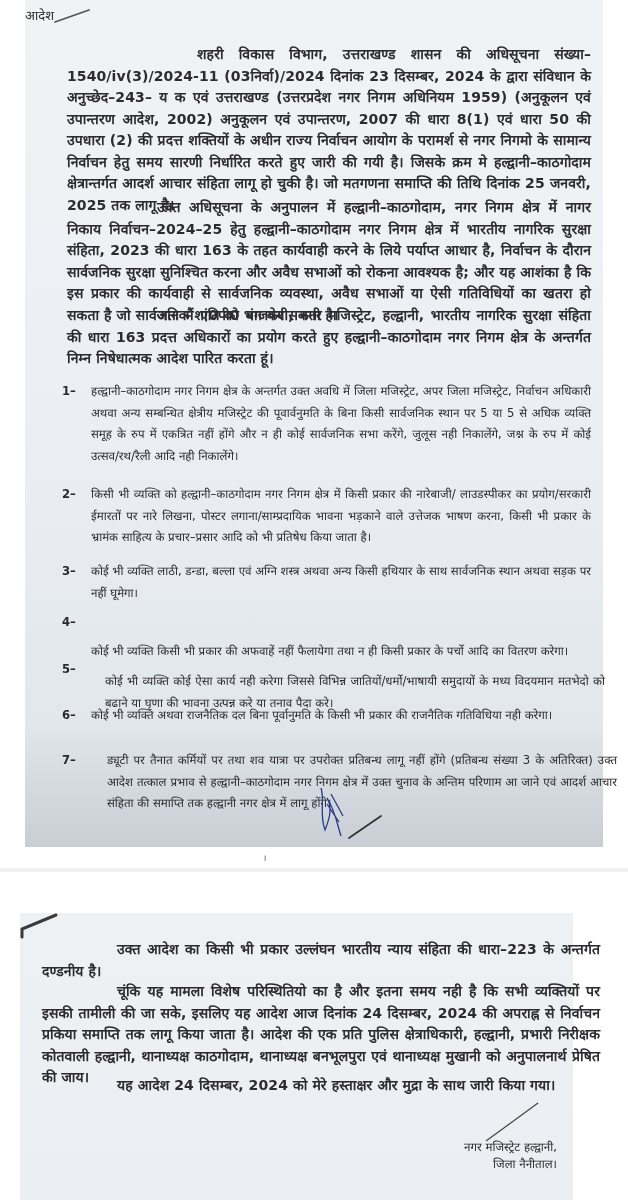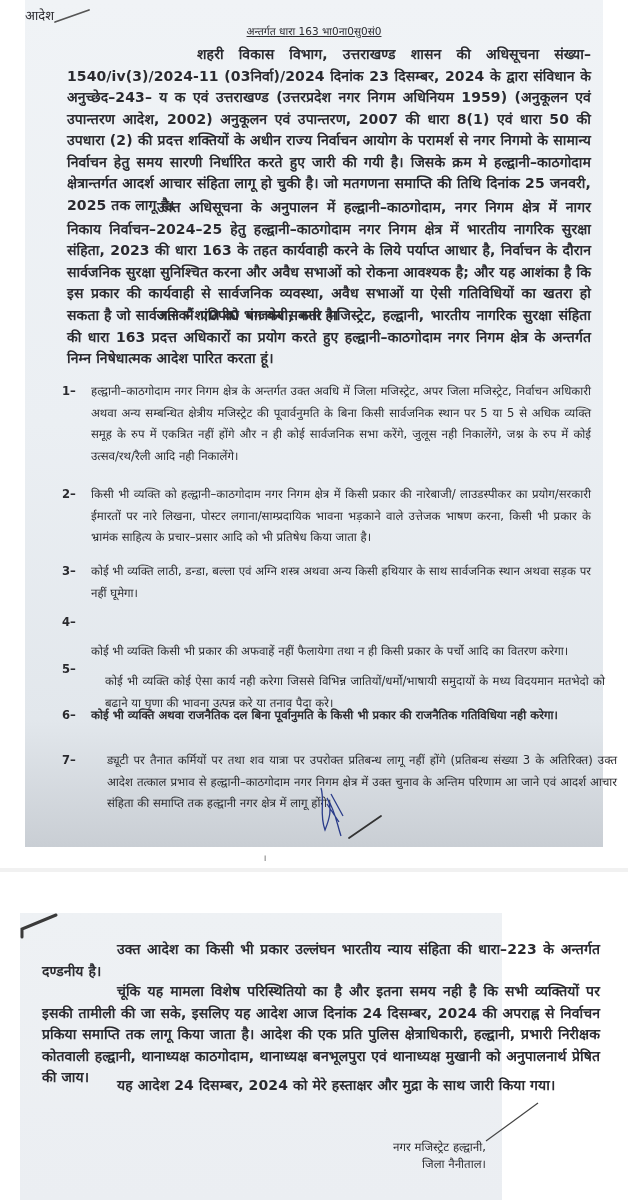--- a/index.html
+++ b/index.html
@@ -8,21 +8,21 @@
     background:#ffffff;
     font-family:"DejaVu Sans", sans-serif;
     color:#2a2a2e;
   }
   .page {
     position:absolute;
     background:linear-gradient(180deg,#eef2f5 0%,#e8edf1 40%,#e2e7ec 80%,#d4d9de 100%);
   }
   #page1 { left:25px; top:0; width:578px; height:847px;
     background:linear-gradient(180deg,#f0f3f6 0%,#ebeff3 50%,#e2e7ec 85%,#c9ced4 100%); }
-  #page2 { left:20px; top:913px; width:482px; height:287px;
+  #page2 { left:20px; top:913px; width:553px; height:287px;
     background:linear-gradient(180deg,#eef1f4 0%,#ebeef2 100%); }
   .sep-line { position:absolute; left:0; top:868px; width:628px; height:4px; background:#f1f1f1; }
   .page-mark { position:absolute; left:263px; top:851px; font-size:9px; color:#555; }
 
   .txt { position:absolute; font-size:14px; line-height:21.5px; color:#2b2b30; letter-spacing:0.1px;font-weight:bold; }
   .j { text-align:justify; text-align-last:left; }
   .title { position:absolute; left:0; width:578px; top:6px; font-size:13px; color:#2b2b30; }
   .subtitle { position:absolute; left:0; width:578px; text-align:center; top:24px; font-size:10.5px; color:#2b2b30; }
   .subtitle span { text-decoration:underline; }
 
@@ -36,21 +36,20 @@
 </style>
 </head>
 <body>
 
 <div class="page" id="page1">
   <svg class="pen" style="left:28px;top:6px;" width="40" height="20" viewBox="0 0 40 20">
     <path d="M2 16 L36 4" stroke="#555" stroke-width="1.8" fill="none" stroke-linecap="round"></path>
   </svg>
 
   <div class="title">आदेश</div>
-  <div class="subtitle"><span>अन्तर्गत धारा 163 भा0ना0सु0सं0</span></div>
 
   <div class="txt j" style="left:42px; top:44px; width:524px; text-indent:130px;">शहरी विकास विभाग, उत्तराखण्ड शासन की अधिसूचना संख्या– 1540/iv(3)/2024-11 (03निर्वा)/2024 दिनांक 23 दिसम्बर, 2024 के द्वारा संविधान के अनुच्छेद–243– य क एवं उत्तराखण्ड (उत्तरप्रदेश नगर निगम अधिनियम 1959) (अनुकूलन एवं उपान्तरण आदेश, 2002) अनुकूलन एवं उपान्तरण, 2007 की धारा 8(1) एवं धारा 50 की उपधारा (2) की प्रदत्त शक्तियों के अधीन राज्य निर्वाचन आयोग के परामर्श से नगर निगमो के सामान्य निर्वाचन हेतु समय सारणी निर्धारित करते हुए जारी की गयी है। जिसके क्रम मे हल्द्वानी–काठगोदाम क्षेत्रान्तर्गत आदर्श आचार संहिता लागू हो चुकी है। जो मतगणना समाप्ति की तिथि दिनांक 25 जनवरी, 2025 तक लागू है।</div>
 
   <div class="txt j" style="left:42px; top:197px; width:524px; text-indent:90px;">उक्त अधिसूचना के अनुपालन में हल्द्वानी–काठगोदाम, नगर निगम क्षेत्र में नागर निकाय निर्वाचन–2024–25 हेतु हल्द्वानी–काठगोदाम नगर निगम क्षेत्र में भारतीय नागरिक सुरक्षा संहिता, 2023 की धारा 163 के तहत कार्यवाही करने के लिये पर्याप्त आधार है, निर्वाचन के दौरान सार्वजनिक सुरक्षा सुनिश्चित करना और अवैध सभाओं को रोकना आवश्यक है; और यह आशंका है कि इस प्रकार की कार्यवाही से सार्वजनिक व्यवस्था, अवैध सभाओं या ऐसी गतिविधियों का खतरा हो सकता है जो सार्वजनिक शांति को भंग कर सकती है।</div>
 
   <div class="txt j" style="left:42px; top:305px; width:524px; text-indent:90px;">अतः मैं ए0पी0 बाजपेयी, नगर मजिस्ट्रेट, हल्द्वानी, भारतीय नागरिक सुरक्षा संहिता की धारा 163 प्रदत्त अधिकारों का प्रयोग करते हुए हल्द्वानी–काठगोदाम नगर निगम क्षेत्र के अन्तर्गत निम्न निषेधात्मक आदेश पारित करता हूं।</div>
 
   <div class="item" style="top:381px;">
     <span class="num" style="left:37px;">1–</span>
     <span class="itxt" style="left:66px;width:500px;">हल्द्वानी–काठगोदाम नगर निगम क्षेत्र के अन्तर्गत उक्त अवधि में जिला मजिस्ट्रेट, अपर जिला मजिस्ट्रेट, निर्वाचन अधिकारी अथवा अन्य सम्बन्धित क्षेत्रीय मजिस्ट्रेट की पूवार्वनुमति के बिना किसी सार्वजनिक स्थान पर 5 या 5 से अधिक व्यक्ति समूह के रुप में एकत्रित नहीं होंगे और न ही कोई सार्वजनिक सभा करेंगे, जुलूस नही निकालेंगे, जश्न के रुप में कोई उत्सव/रथ/रैली आदि नही निकालेंगे।</span>
@@ -66,21 +65,21 @@
   <div class="item" style="top:612px;">
     <span class="num" style="left:37px;">4–</span>
     <span class="itxt" style="left:66px;width:500px;margin-top:29px;">कोई भी व्यक्ति किसी भी प्रकार की अफवाहें नहीं फैलायेगा तथा न ही किसी प्रकार के पर्चो आदि का वितरण करेगा।</span>
   </div>
   <div class="item" style="top:659px;">
     <span class="num" style="left:37px;">5–</span>
     <span class="itxt" style="left:80px;width:500px;margin-top:12px;">कोई भी व्यक्ति कोई ऐसा कार्य नही करेगा जिससे विभिन्न जातियों/धर्मो/भाषायी समुदायों के मध्य विदयमान मतभेदो को बढाने या घृणा की भावना उत्पन्न करे या तनाव पैदा करे।</span>
   </div>
   <div class="item" style="top:705px;">
     <span class="num" style="left:37px;">6–</span>
-    <span class="itxt" style="left:66px;width:500px;font-weight:bold;">कोई भी व्यक्ति अथवा राजनैतिक दल बिना पूर्वानुमति के किसी भी प्रकार की राजनैतिक गतिविधिया नही करेगा।</span>
+    <span class="itxt" style="left:66px;width:500px;">कोई भी व्यक्ति अथवा राजनैतिक दल बिना पूर्वानुमति के किसी भी प्रकार की राजनैतिक गतिविधिया नही करेगा।</span>
   </div>
   <div class="item" style="top:750px;">
     <span class="num" style="left:37px;">7–</span>
     <span class="itxt" style="left:66px;width:510px;margin-left:16px;">ड्यूटी पर तैनात कर्मियों पर तथा शव यात्रा पर उपरोक्त प्रतिबन्ध लागू नहीं होंगे (प्रतिबन्ध संख्या 3 के अतिरिक्त) उक्त आदेश तत्काल प्रभाव से हल्द्वानी–काठगोदाम नगर निगम क्षेत्र में उक्त चुनाव के अन्तिम परिणाम आ जाने एवं आदर्श आचार संहिता की समाप्ति तक हल्द्वानी नगर क्षेत्र में लागू होंगे।</span>
   </div>
 
   <svg class="pen" style="left:288px;top:780px;" width="80" height="62" viewBox="0 0 80 62">
     <path d="M8 8 C12 20, 6 34, 12 50 C16 40, 20 28, 14 18 C22 30, 24 44, 28 56 M14 24 L26 42 M18 14 L30 36" stroke="#2a3c8a" stroke-width="1.3" fill="none"></path>
     <path d="M36 58 L68 36" stroke="#333" stroke-width="1.8" fill="none" stroke-linecap="round"></path>
   </svg>

